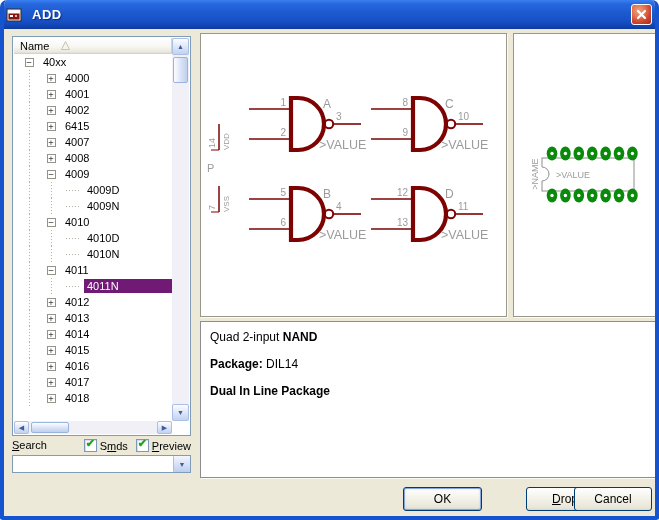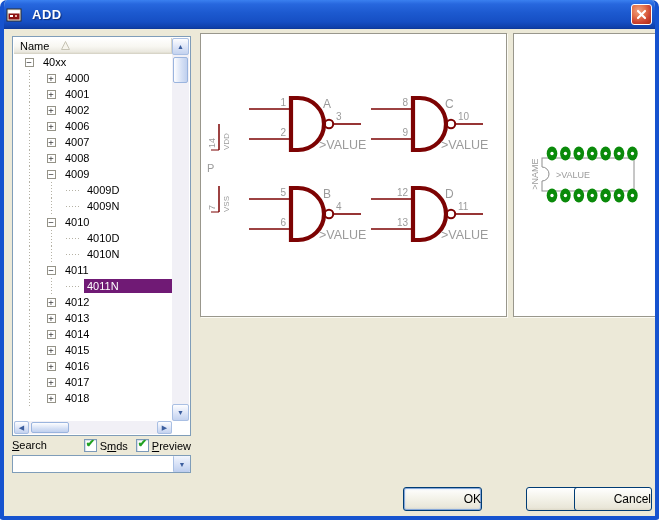--- a/index.html
+++ b/index.html
@@ -100,21 +100,21 @@
   .panel.package{ left:509px; top:4px; width:143px; height:284px; }
   .panel.desc{ left:196px; top:292px; width:456px; height:157px; border-color:#8a8d92; padding:8px 9px; font-size:12px; color:#000;}
   .desc-line{ margin-bottom:13px; }
   .desc-line .b{ font-weight:bold; }
   .panel svg{ display:block; width:100%; height:100%; }
   
   .xpbtn{
     position:absolute; top:458px; height:24px; width:79px;
     border:1px solid #003c74; border-radius:3px;
     background:linear-gradient(180deg,#ffffff 0%,#f4f3ea 45%,#e9e6d8 90%,#ddd9c8 100%);
-    font-size:12px; color:#000; font-family:"Liberation Sans",sans-serif; cursor:pointer;text-align:right;
+    font-size:12px; color:#000; font-family:"Liberation Sans",sans-serif; cursor:pointer;
   }
   .xpbtn.default{ box-shadow:inset 0 0 0 1px #86a7d8, inset 0 0 3px #9cbbe8; }
 </style>
 </head>
 <body>
 
 <div class="window">
   <div class="titlebar">
     <span class="app-icon">
       <svg width="16" height="16" viewBox="0 0 16 16">
@@ -176,21 +176,21 @@
             </span>
             <span class="tlabel">4002</span>
           </div>
           <div class="trow">
             <span class="slot">
               <span class="vguide"></span>
             </span>
             <span class="slot">
               <span class="expander">+</span>
             </span>
-            <span class="tlabel">4006</span>
+            <span class="tlabel">6415</span>
           </div>
           <div class="trow">
             <span class="slot">
               <span class="vguide"></span>
             </span>
             <span class="slot">
               <span class="expander">+</span>
             </span>
             <span class="tlabel">4007</span>
           </div>
@@ -512,19 +512,24 @@
           </g>
           <g>
             <ellipse cx="118.4" cy="161.5" rx="5.3" ry="7" fill="#0a8a0a"></ellipse>
             <circle cx="118.4" cy="161.5" r="1.7" fill="#fff"></circle>
           </g>
           <text x="24" y="140" font-size="9" fill="#9b9b9b" text-anchor="middle" transform="rotate(-90 24 140)">&gt;NAME</text>
           <text x="42" y="144" font-size="9" fill="#9b9b9b">&gt;VALUE</text>
         </svg>
     </div>
 
+    <div class="panel desc" id="desc-panel">
+        <div class="desc-line"><span>Quad 2-input </span><span class="b">NAND</span></div>
+        <div class="desc-line"><span class="b">Package:</span><span> DIL14</span></div>
+        <div class="desc-line"><span class="b">Dual In Line Package</span></div>
+      </div>
 
     <button class="xpbtn default" style="left:399px;"><span>OK</span></button>
     <button class="xpbtn" style="left:486px; width:78px;margin-left:36px;"><span><span class="mn">D</span><span>rop</span></span></button>
     <button class="xpbtn" style="left:570px; width:78px;"><span>Cancel</span></button>
 
   </div>
 </div>
 
 </body></html>

